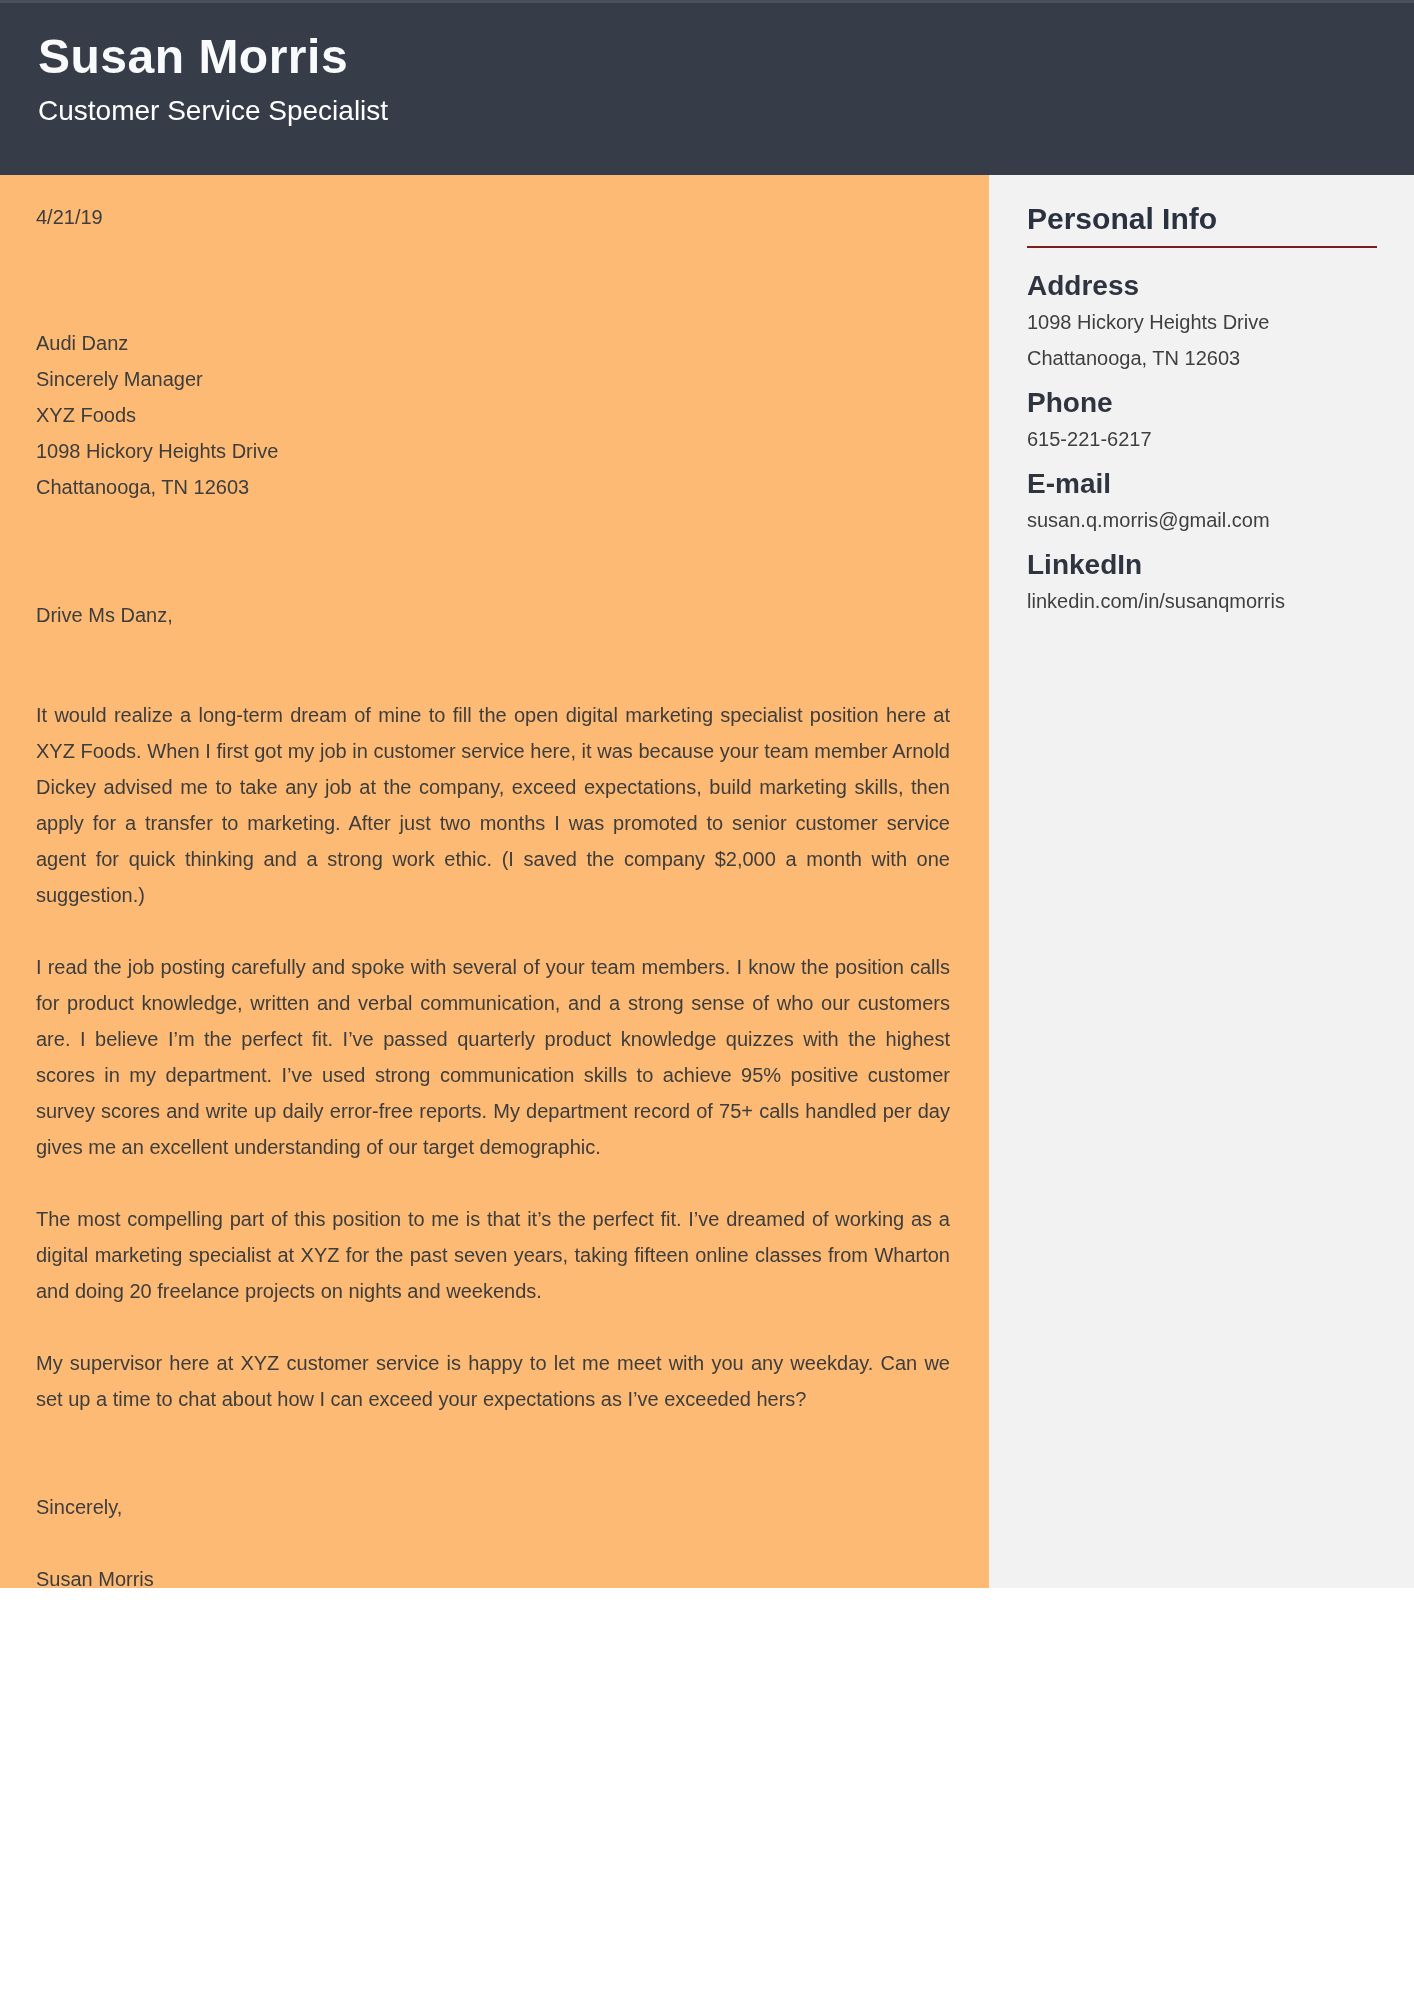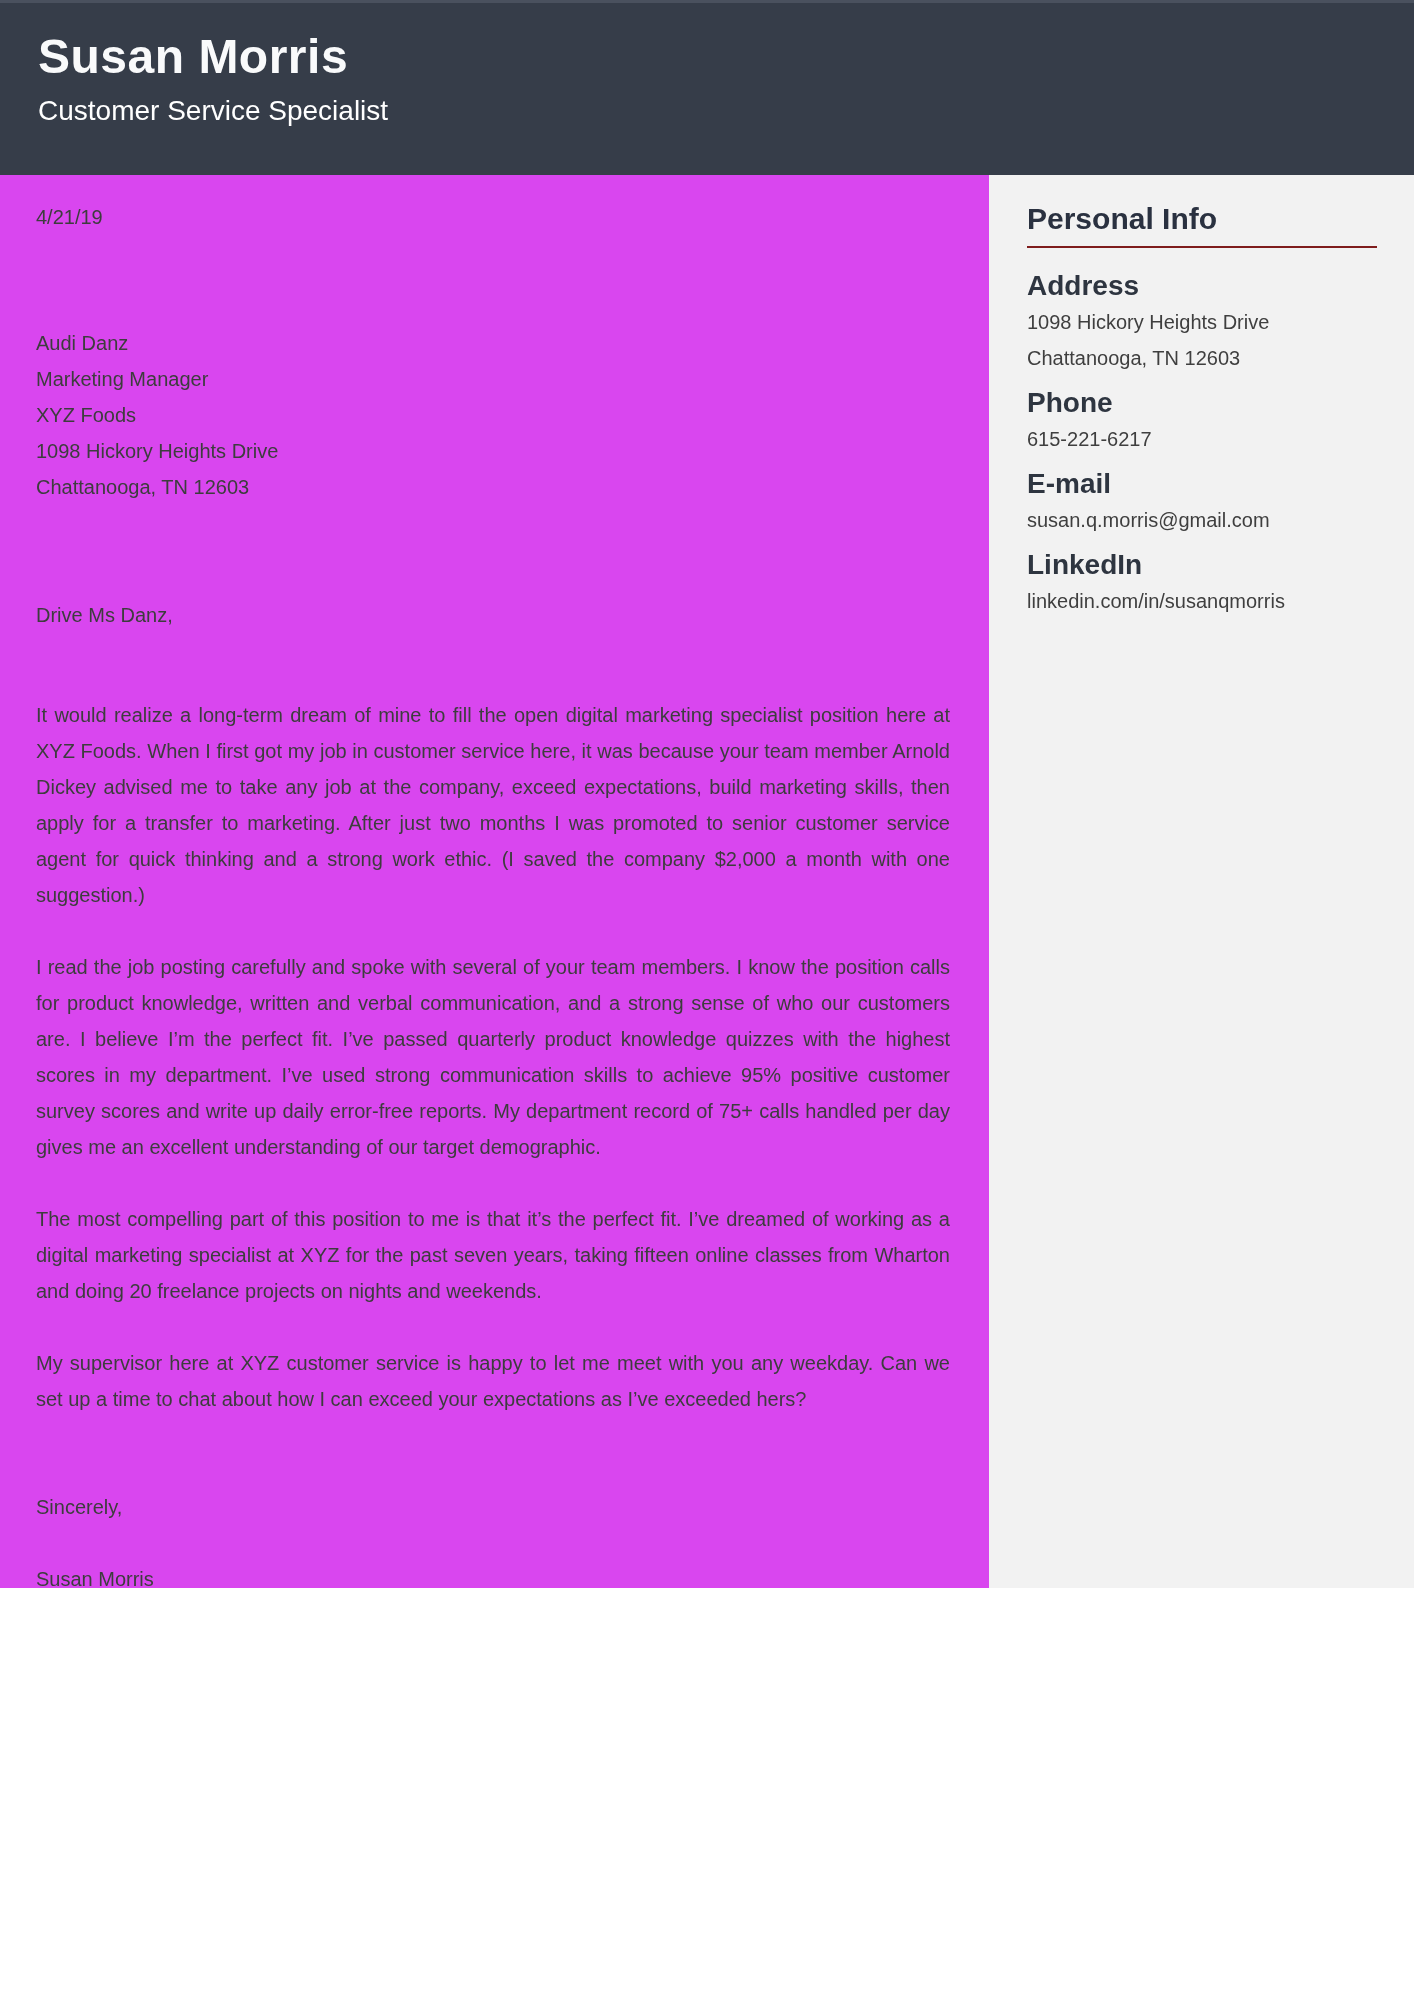--- a/index.html
+++ b/index.html
@@ -30,21 +30,21 @@
     margin-top: 10px;
     font-size: 28px;
     font-weight: 400;
     line-height: 1.2;
     color: #ffffff;
   }
   
   .content-row { display: flex; height: 1825px; }
   .main-col {
     flex: 1 1 auto;
-    background: #d946ef;
+    background: #fdba74;
     padding: 24px 39px 16px 36px;
     color: #3d3d3d;
     font-size: 20px;
     line-height: 36px;
   }
   .date-line { line-height: 36px; }
   .recipient-block { margin-top: 90px; }
   .salutation { margin-top: 92px; }
   .paras { margin-top: 64px; }
   .para { text-align: justify; }
@@ -91,21 +91,21 @@
     <div class="job-subtitle">Customer Service Specialist</div>
   </div>
 
   <div class="content-row">
 
     <div class="main-col">
       <div class="date-line">4/21/19</div>
 
       <div class="recipient-block">
         <div class="recipient-line">Audi Danz</div>
-        <div class="recipient-line">Marketing Manager</div>
+        <div class="recipient-line">Sincerely Manager</div>
         <div class="recipient-line">XYZ Foods</div>
         <div class="recipient-line">1098 Hickory Heights Drive</div>
         <div class="recipient-line">Chattanooga, TN 12603</div>
       </div>
 
       <div class="salutation">Drive Ms Danz,</div>
 
       <div class="paras">
         <p class="para">It would realize a long-term dream of mine to fill the open digital marketing specialist position here at XYZ Foods. When I first got my job in customer service here, it was because your team member Arnold Dickey advised me to take any job at the company, exceed expectations, build marketing skills, then apply for a transfer to marketing. After just two months I was promoted to senior customer service agent for quick thinking and a strong work ethic. (I saved the company $2,000 a month with one suggestion.)</p>
         <p class="para">I read the job posting carefully and spoke with several of your team members. I know the position calls for product knowledge, written and verbal communication, and a strong sense of who our customers are. I believe I’m the perfect fit. I’ve passed quarterly product knowledge quizzes with the highest scores in my department. I’ve used strong communication skills to achieve 95% positive customer survey scores and write up daily error-free reports. My department record of 75+ calls handled per day gives me an excellent understanding of our target demographic.</p>

